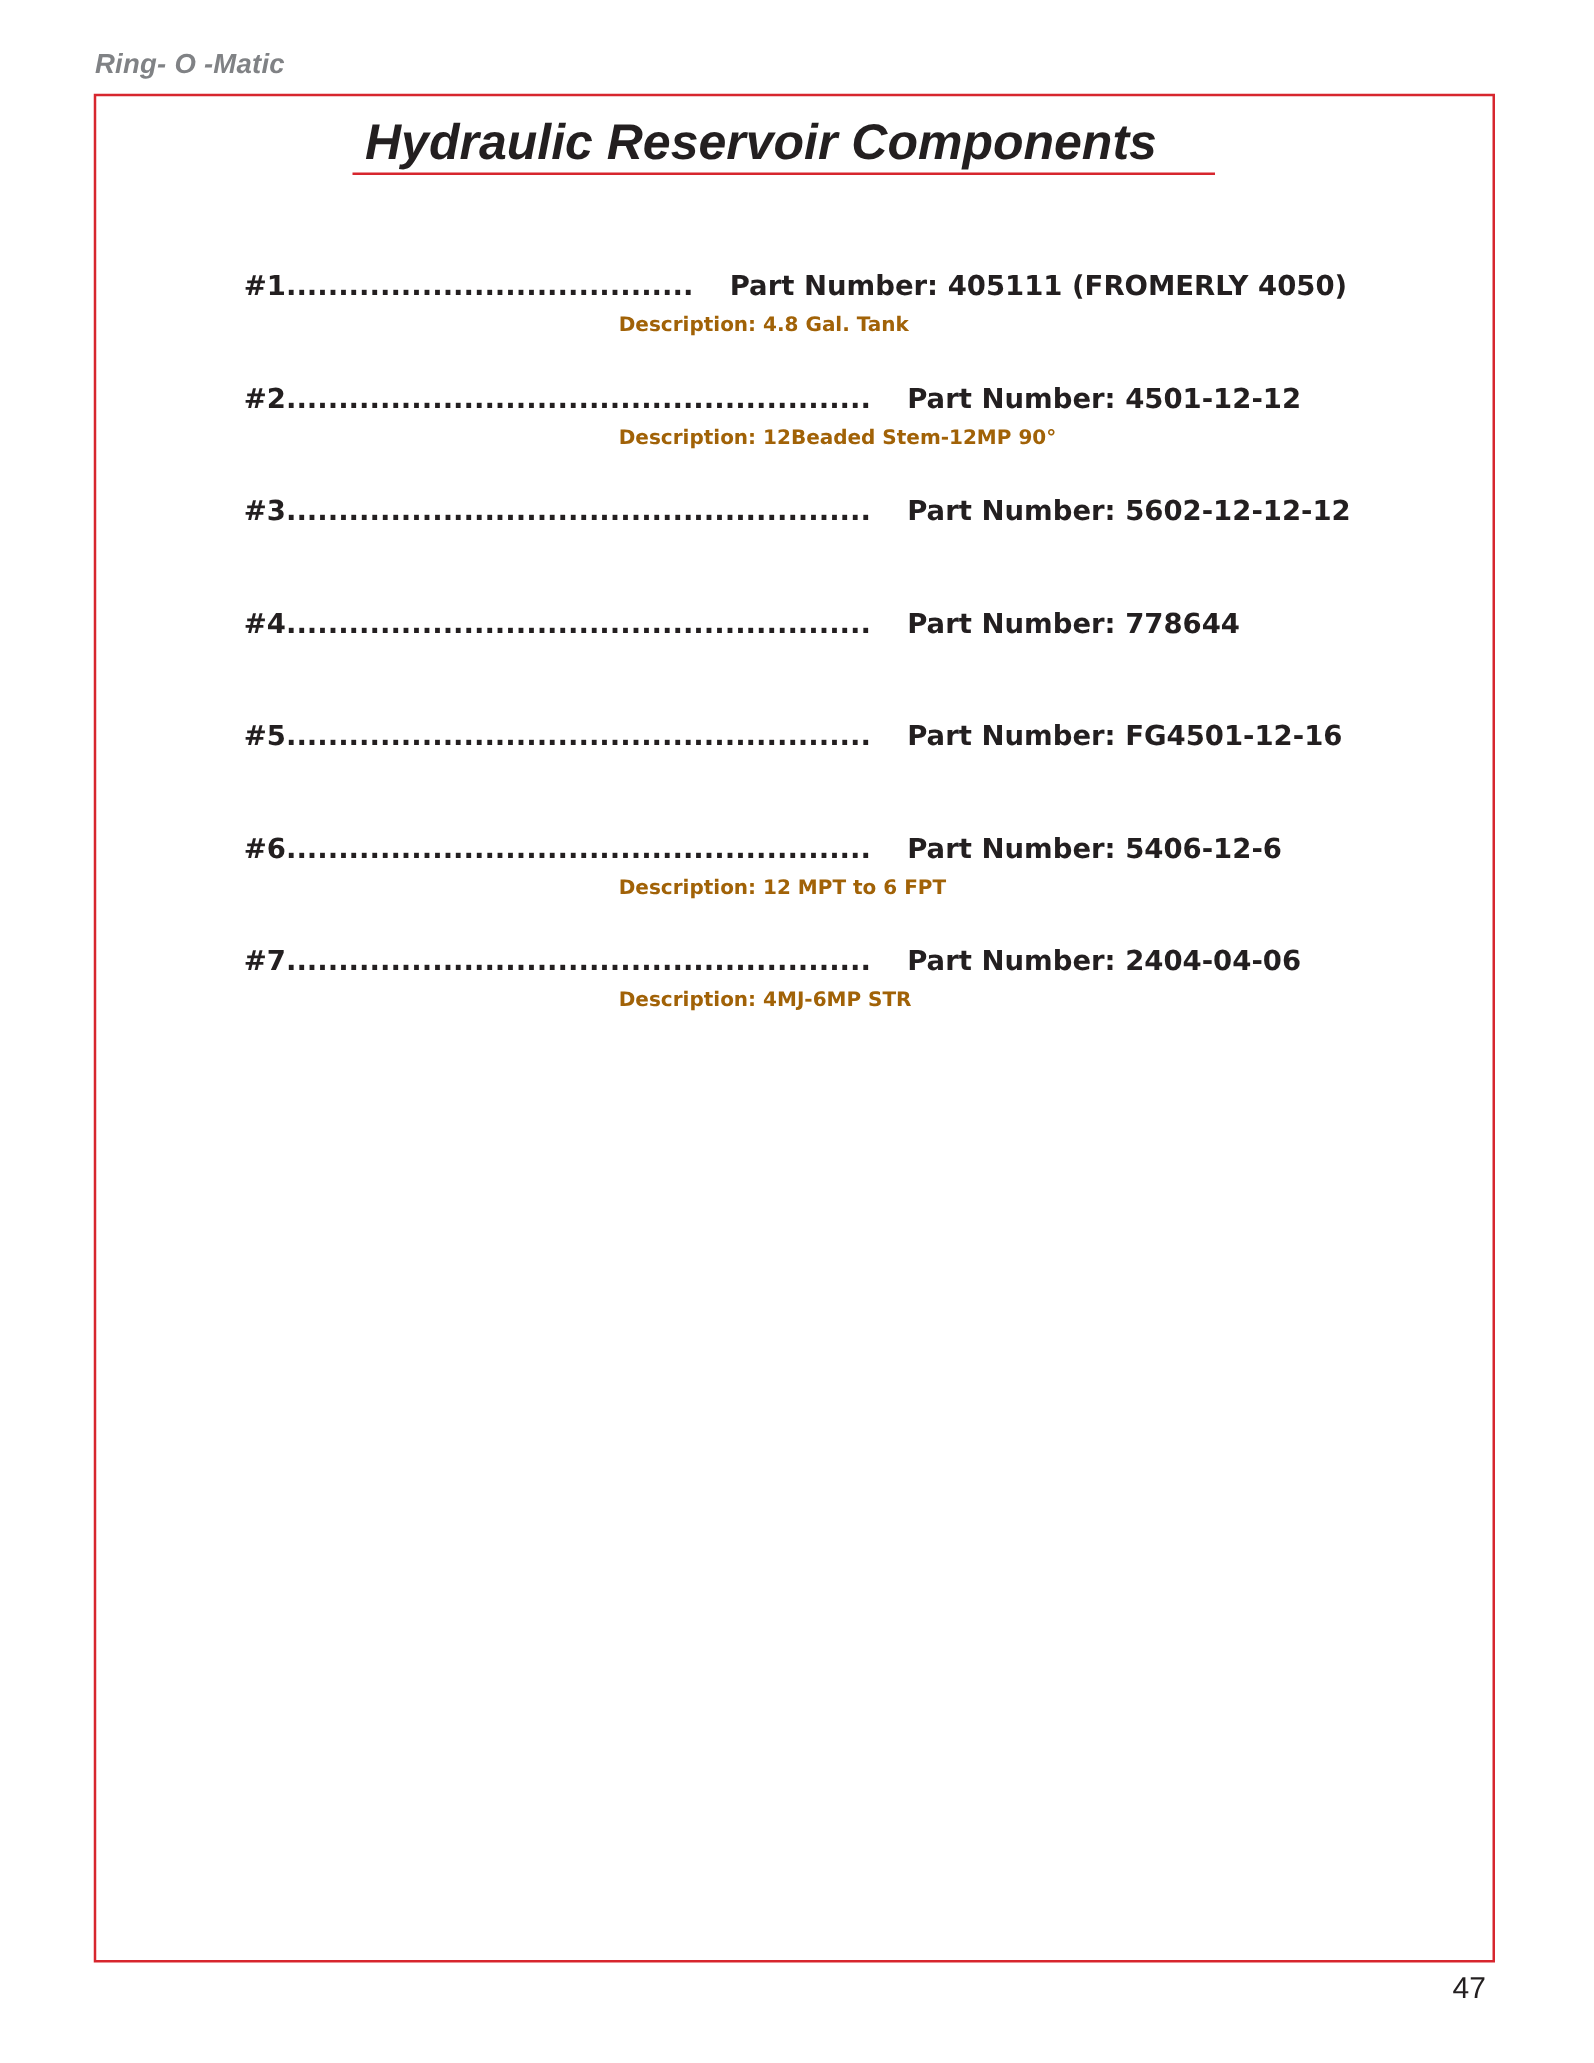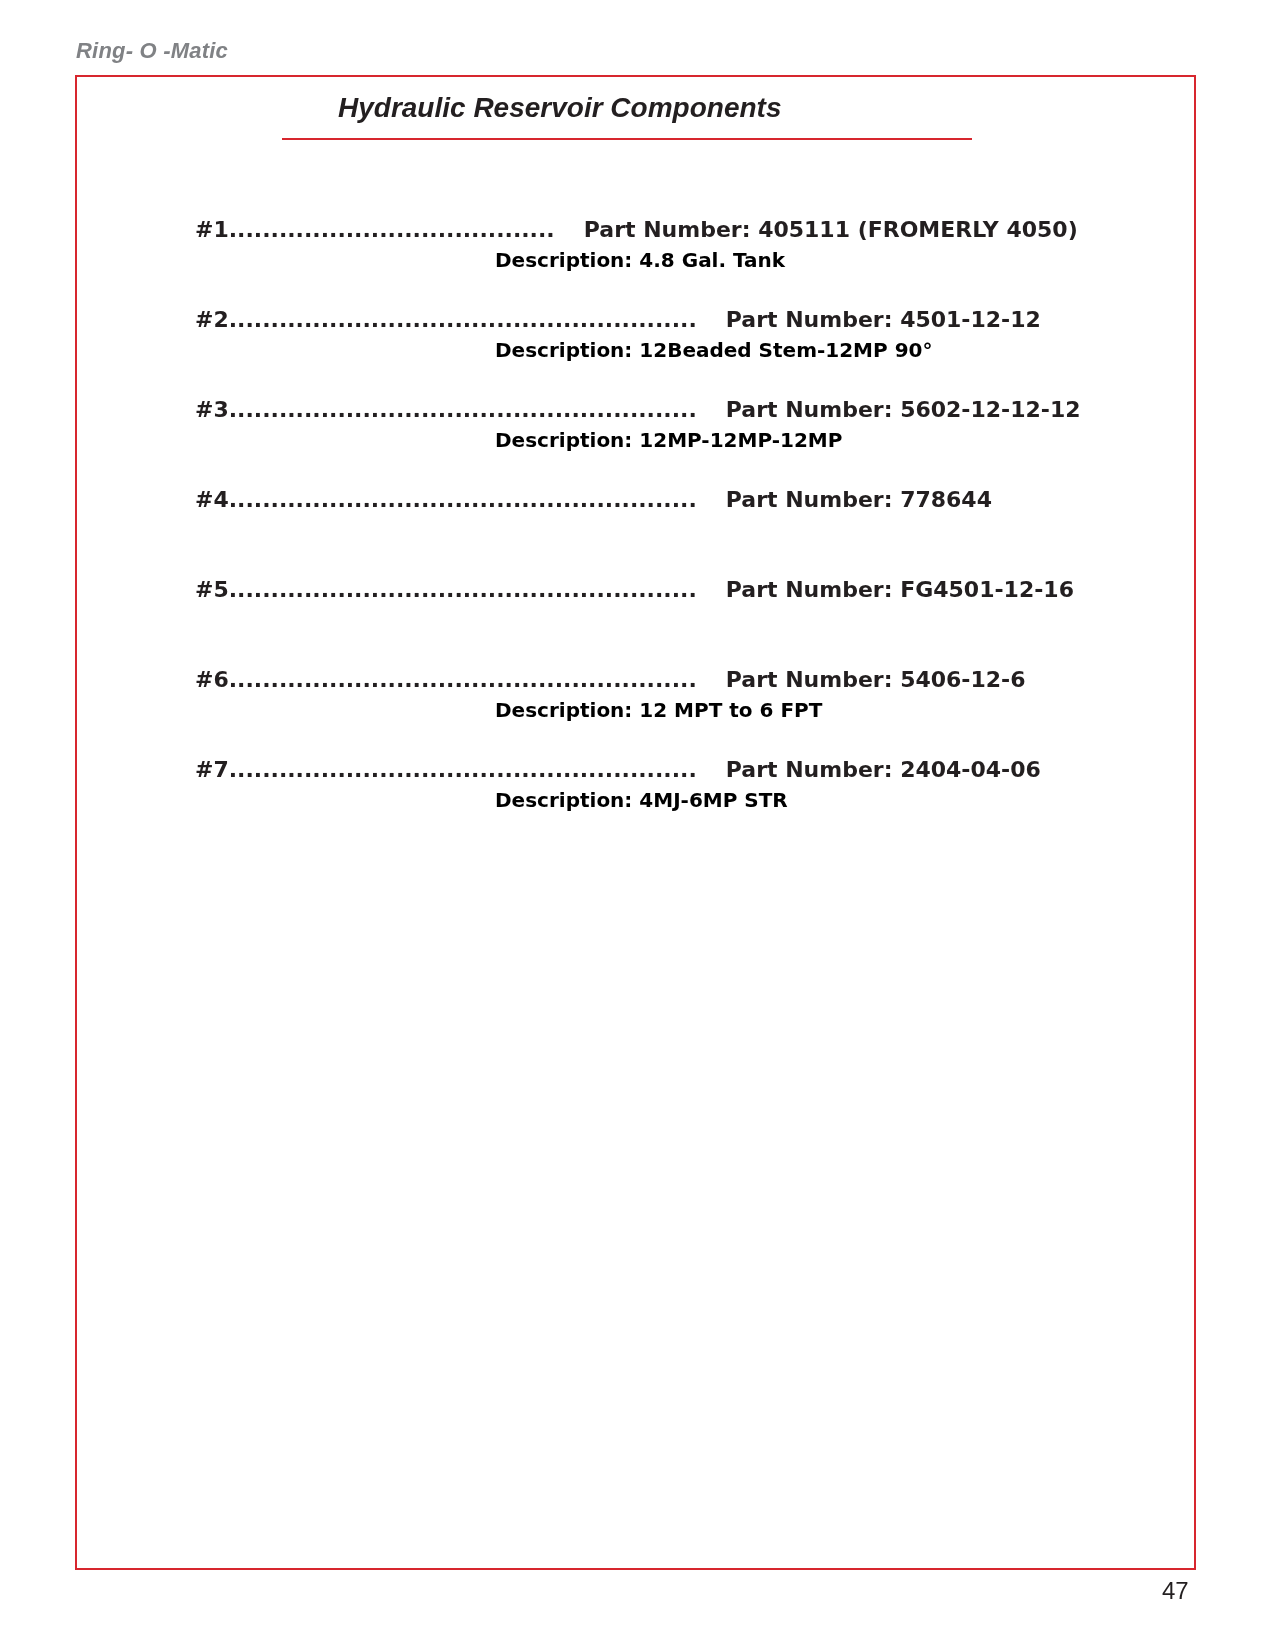--- a/index.html
+++ b/index.html
@@ -5,29 +5,29 @@
   html, body { margin: 0; padding: 0; background: #ffffff; }
   body { width: 1275px; height: 1650px; position: relative; overflow: hidden;
          font-family: "DejaVu Sans", sans-serif; color: #231f20; }
   .brand { position: absolute; left: 76px; top: 38px; font-family: "Liberation Sans", sans-serif;
            font-weight: bold; font-style: italic; font-size: 22px; color: #808285; letter-spacing: 0.2px; text-align: right; }
   .frame { position: absolute; left: 75px; top: 75px; width: 1121px; height: 1495px;
            border: 2px solid #d7262e; box-sizing: border-box; }
   .title-wrap { position: absolute; left: 282px; top: 92px; width: 690px; height: 48px;
                 border-bottom: 2px solid #d7262e; box-sizing: border-box; }
   .title { position: absolute; left: 10px; top: 0; font-family: "Liberation Sans", sans-serif;
-           font-weight: bold; font-style: italic; font-size: 28px; color: #231f20; white-space: nowrap; margin-left: 46px; }
+           font-weight: bold; font-style: italic; font-size: 40px; color: #231f20; white-space: nowrap; }
   .item { position: absolute; left: 195px; width: 960px; height: 60px; }
   .line1 { position: absolute; left: 0; top: 0; white-space: nowrap; font-family: "DejaVu Sans", sans-serif;
            font-weight: bold; font-size: 22px; line-height: 28px; color: #231f20; }
   .line1 .num { display: inline; }
   .line1 .dots { display: inline-block; overflow: hidden; vertical-align: bottom; letter-spacing: 0px; }
   .line1 .pn { display: inline; }
   .line2 { position: absolute; left: 300px; top: 30px; white-space: nowrap; font-family: "DejaVu Sans", sans-serif;
-           font-weight: bold; font-size: 20px; line-height: 28px; color: #000000; }
+           font-weight: bold; font-size: 16px; line-height: 28px; color: #a16207; }
   .page-num { position: absolute; left: 1162px; top: 1577px; font-family: "Liberation Sans", sans-serif;
               font-weight: normal; font-size: 24px; color: #231f20; }
 </style>
 </head>
 <body>
 
 <div class="brand">Ring- O -Matic</div>
 
 <div class="frame"></div>
 
@@ -46,21 +46,20 @@
   <div class="line1">
     <span class="num">#2</span><span class="dots" style="width:497px">........................................................</span><span class="pn">Part Number: 4501-12-12</span>
   </div>
   <div class="line2">Description: 12Beaded Stem-12MP 90°</div>
 </div>
 
 <div class="item" style="top:396px;">
   <div class="line1">
     <span class="num">#3</span><span class="dots" style="width:497px">........................................................</span><span class="pn">Part Number: 5602-12-12-12</span>
   </div>
-  <div class="line2">Description: 12MP-12MP-12MP</div>
 </div>
 
 <div class="item" style="top:486px;">
   <div class="line1">
     <span class="num">#4</span><span class="dots" style="width:497px">........................................................</span><span class="pn">Part Number: 778644</span>
   </div>
 </div>
 
 <div class="item" style="top:576px;">
   <div class="line1">

